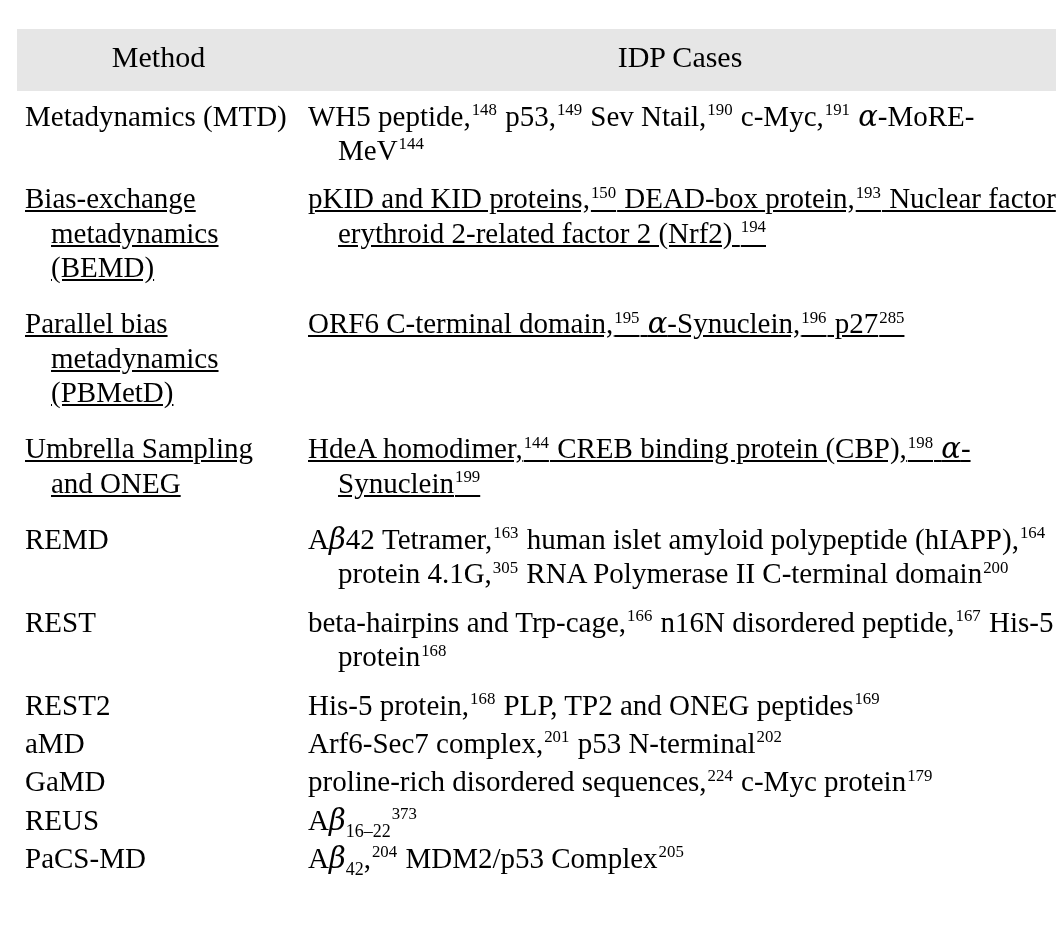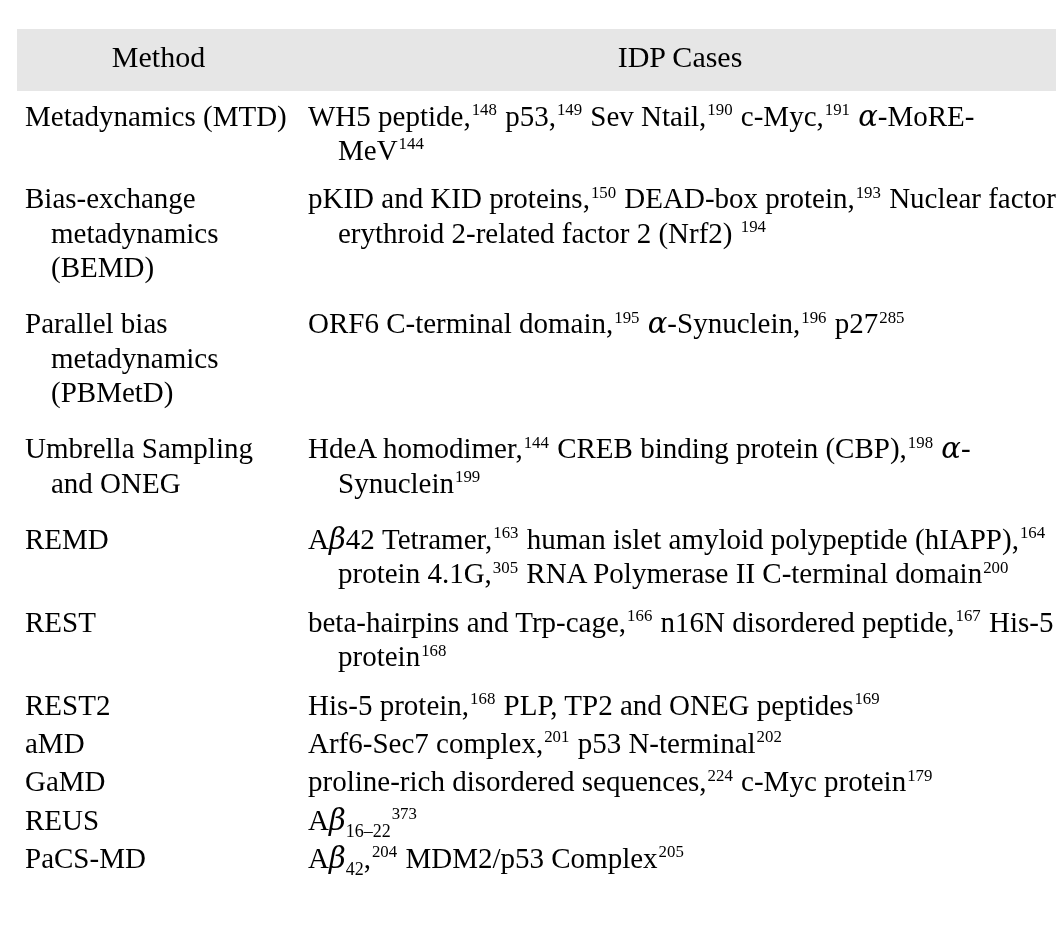--- a/index.html
+++ b/index.html
@@ -80,21 +80,21 @@
   }
   td.cases-cell .hang {
     padding-left: 30px;
     text-indent: -30px;
   }
 
   
   tbody tr td {
     padding-bottom: 0;
   }
-  tbody tr.row-gap-lg td { padding-bottom: 22px; }
+  tbody tr.row-gap-lg td { padding-bottom: 22px; text-decoration: underline; }
   tbody tr.row-gap-md td { padding-bottom: 14px; }
   tbody tr.row-gap-sm td { padding-bottom: 4px; }
   tbody tr.row-first td { padding-top: 8px; }
 
   
   sup.ref {
     color: #000000;
     font-size: 0.58em;
     line-height: 0;
     vertical-align: super;

